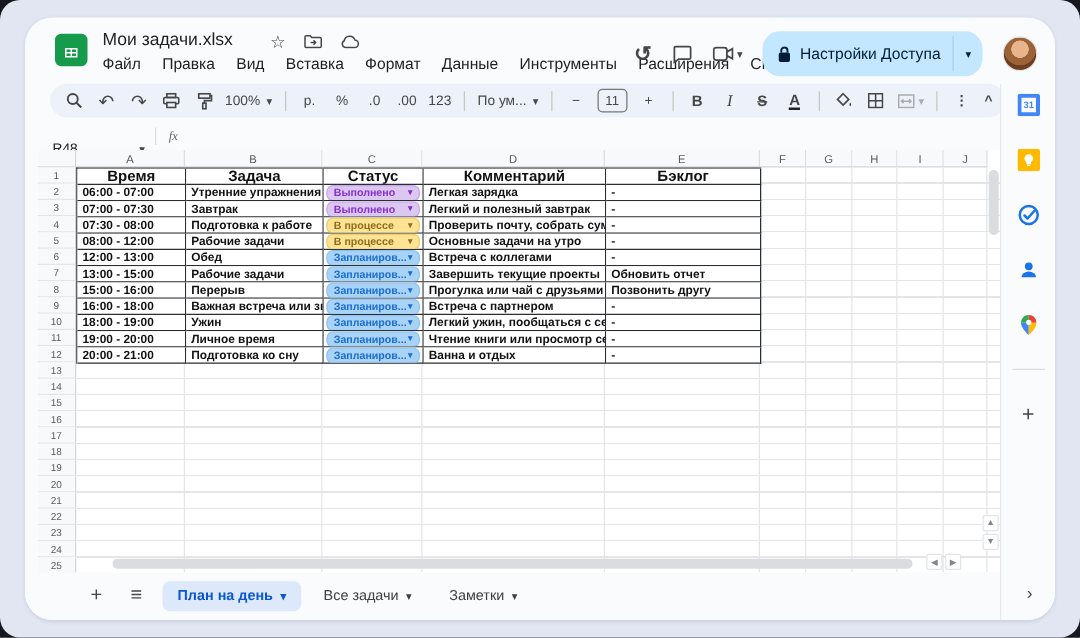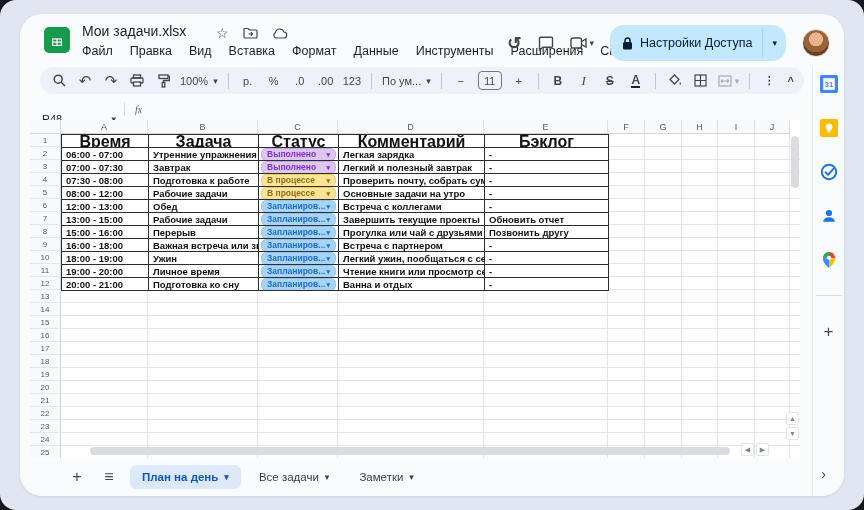--- a/index.html
+++ b/index.html
@@ -49,39 +49,39 @@
   .corner{position:absolute;left:0;top:0;width:31px;height:14px;background:#f8f9fa;border-right:1px solid #d4d7da;border-bottom:1px solid #d4d7da;box-sizing:border-box;}
   .colheads{position:absolute;left:31px;top:0;height:14px;display:flex;}
   .colhead{height:14px;box-sizing:border-box;border-right:1px solid #dcdee0;border-bottom:1px solid #d4d7da;background:#f8f9fa;font-size:9px;color:#575b5f;display:flex;align-items:center;justify-content:center;}
   .rowheads{position:absolute;left:0;top:14px;width:31px;}
   .rowhead{width:31px;height:13px;box-sizing:border-box;background:#f8f9fa;border-right:1px solid #d4d7da;border-bottom:1px solid #e4e5e7;font-size:8px;color:#575b5f;display:flex;align-items:center;justify-content:center;}
   .gridbody{position:absolute;left:31px;top:14px;right:0;bottom:0;background-image:repeating-linear-gradient(to bottom,transparent 0 12px,#e4e5e7 12px 13px);}
   .vline{position:absolute;top:14px;bottom:0;width:1px;background:#e4e5e7;}
 
   .tbl{position:absolute;left:31px;top:14px;display:grid;border-top:1px solid #2a2e33;border-left:1px solid #2a2e33;background:#fff;}
   .tcell{box-sizing:border-box;height:13px;border-right:1px solid #2a2e33;border-bottom:1px solid #2a2e33;font-size:9.5px;font-weight:600;color:#111;line-height:11px;padding:0 2px 0 4px;white-space:nowrap;overflow:hidden;display:flex;align-items:center;background:#fff;}
-  .tcell.hd{font-weight:700;justify-content:center;padding:0;font-size:16px;}
+  .tcell.hd{font-weight:700;justify-content:center;padding:0;font-size:12px;}
   .chip{flex:1;height:11px;margin:0 1px;border-radius:5.5px;display:flex;align-items:center;justify-content:space-between;padding:0 5px;font-size:8.5px;font-weight:700;line-height:11px;}
   .chip .tri{font-size:7px;}
 
   
   .vthumb{position:absolute;right:1px;top:16px;width:8px;height:52px;border-radius:4px;background:#dadce0;}
   .sbtn{position:absolute;width:13px;height:13px;background:#fff;border:1px solid #e3e4e6;border-radius:2px;color:#80868b;font-size:7px;display:flex;align-items:center;justify-content:center;box-sizing:border-box;}
   .hthumb{position:absolute;left:60px;bottom:3px;height:8px;width:640px;border-radius:4px;background:#dadce0;}
 
   
   .tabbar{position:absolute;left:0;right:44px;bottom:0;height:38px;background:#f9fbfd;display:flex;align-items:center;padding-left:46px;gap:10px;box-sizing:border-box;}
   .tab-icon{color:#444746;font-size:16px;width:22px;text-align:center;}
   .sheet-tab{display:flex;align-items:center;gap:6px;font-size:11.5px;color:#3c4043;font-weight:500;padding:6px 12px;border-radius:6px;}
   .sheet-tab .dd{color:#3c4043;}
   .sheet-tab.active{background:#dde9fb;color:#0b57d0;font-weight:700;}
   .sheet-tab.active .dd{color:#0b57d0;}
 
   
-  .sidepanel{position:absolute;right:0;top:53px;bottom:0;width:32px;background:#f9fbfd;border-left:1px solid #e7e9ec;display:flex;flex-direction:column;align-items:center;padding-top:8px;box-sizing:border-box;gap:26px;}
+  .sidepanel{position:absolute;right:0;top:53px;bottom:0;width:44px;background:#f9fbfd;border-left:1px solid #e7e9ec;display:flex;flex-direction:column;align-items:center;padding-top:8px;box-sizing:border-box;gap:26px;}
   .sp-div{width:26px;height:1px;background:#dadce0;}
   .sp-plus{font-size:17px;color:#444746;}
   .sp-chevron{position:absolute;right:18px;bottom:14px;font-size:14px;color:#444746;}
   svg{display:block;}
 </style>
 </head>
 <body>
 
 <div class="screen">
   <div class="card">

